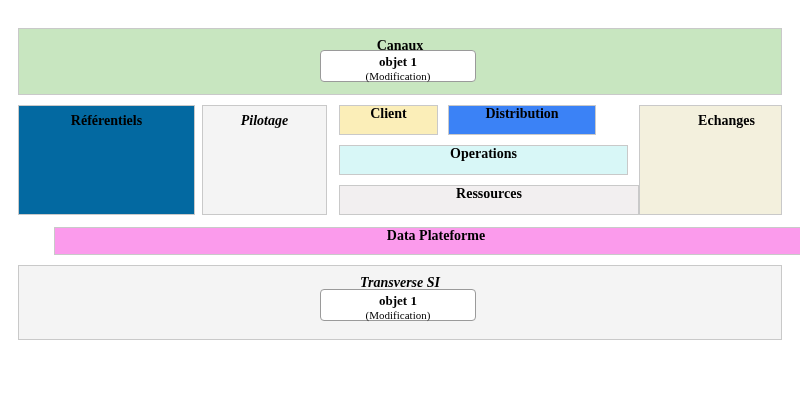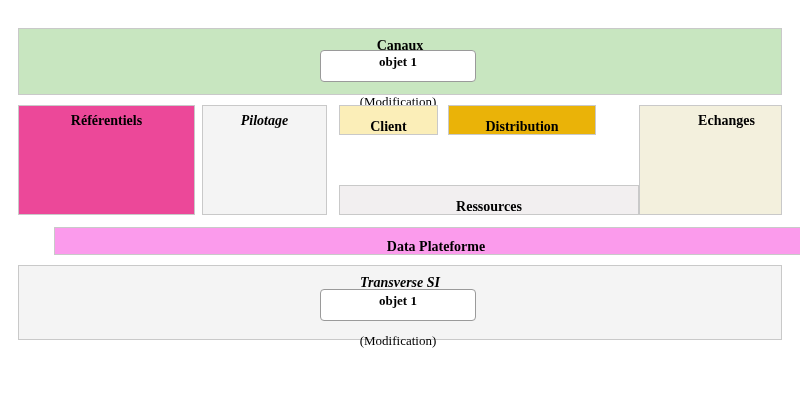--- a/index.html
+++ b/index.html
@@ -35,21 +35,21 @@
     color: #000000;
     line-height: 1.1;
     margin-top: 7px;
     font-family: "Liberation Serif", "DejaVu Serif", serif;
   }
   .block.band > .block-title { margin-top: 9px; }
 
   
   .strip {
     display: flex;
-    align-items: flex-end;
+    align-items: flex-start;
     justify-content: center;
   }
   .strip .block-title { margin-top: 0; }
 
   
   .objet-card {
     position: absolute;
     box-sizing: border-box;
     background: #ffffff;
     border: 1px solid #9a9a9a;
@@ -60,35 +60,34 @@
   .objet-name {
     display: block;
     font-weight: bold;
     font-size: 13px;
     line-height: 1.25;
     color: #000000;
   }
   .objet-state {
     display: block;
     font-weight: normal;
-    font-size: 13px;
+    font-size: 11px;
     line-height: 1.25;
     color: #000000;
-    margin-top: 24px;
   }
 
   
   #band-canaux      { left: 18px;  top: 28px;  width: 764px; height: 67px; background: #c8e6c0; }
   #card-canaux      { left: 320px; top: 50px;  width: 156px; height: 32px; }
 
-  #box-referentiels { left: 18px;  top: 105px; width: 177px; height: 110px; background: #ec4899; }
+  #box-referentiels { left: 18px;  top: 105px; width: 177px; height: 110px; background: #0369a1; }
   #box-pilotage     { left: 202px; top: 105px; width: 125px; height: 110px; background: #f4f4f4; font-style: italic; }
 
   #box-client       { left: 339px; top: 105px; width: 99px;  height: 30px; background: #fbeeb8; }
-  #box-distribution { left: 448px; top: 105px; width: 148px; height: 30px; background: #eab308; }
+  #box-distribution { left: 448px; top: 105px; width: 148px; height: 30px; background: #3b82f6; }
   #box-operations   { left: 339px; top: 145px; width: 289px; height: 30px; background: #d8f7f7; }
   #box-ressources   { left: 339px; top: 185px; width: 300px; height: 30px; background: #f2eff0; }
 
   #box-echanges     { left: 639px; top: 105px; width: 143px; height: 110px; background: #f3f0dd; padding-left: 32px; }
 
   #band-data        { left: 18px;  top: 227px; width: 764px; height: 28px; background: #fb9bec; margin-left: 36px; }
 
   #band-transverse  { left: 18px;  top: 265px; width: 764px; height: 75px; background: #f4f4f4; font-style: italic; }
   #card-transverse  { left: 320px; top: 289px; width: 156px; height: 32px; }
 </style>
@@ -114,20 +113,23 @@
   </div>
 
   <div class="block strip" id="box-client">
     <span class="block-title">Client</span>
   </div>
 
   <div class="block strip" id="box-distribution">
     <span class="block-title">Distribution</span>
   </div>
 
+  <div class="block strip" id="box-operations">
+    <span class="block-title">Operations</span>
+  </div>
 
   <div class="block strip" id="box-ressources">
     <span class="block-title">Ressources</span>
   </div>
 
   <div class="block" id="box-echanges">
     <span class="block-title">Echanges</span>
   </div>
 
   <div class="block strip" id="band-data">

